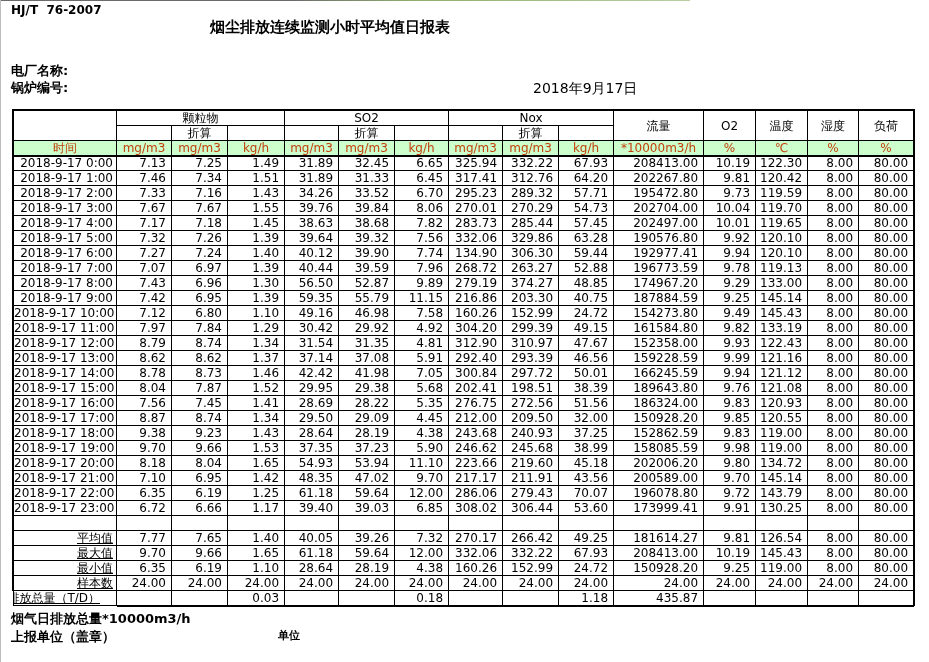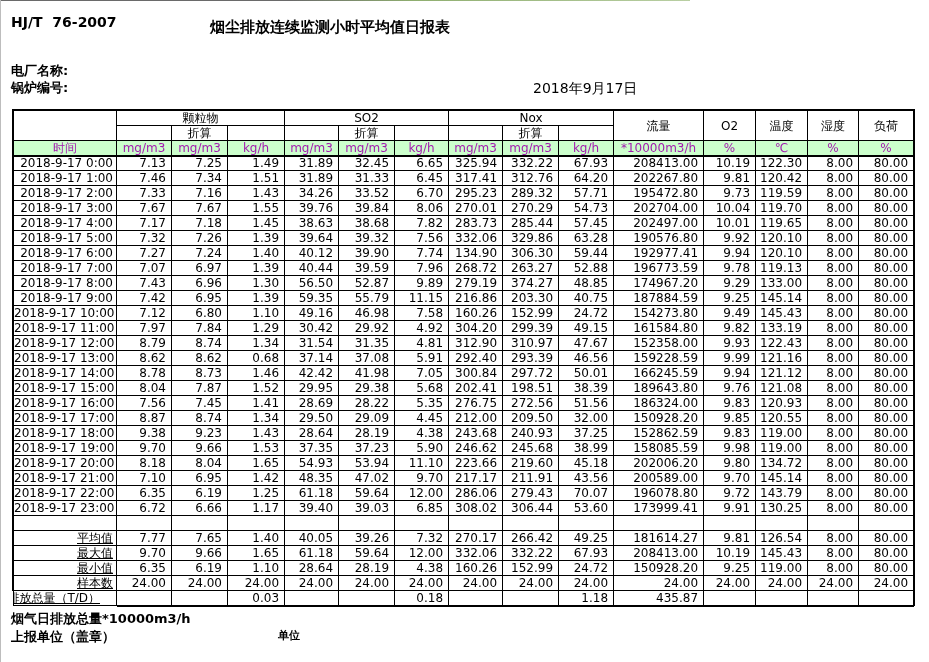--- a/index.html
+++ b/index.html
@@ -6,21 +6,21 @@
   body{
     width:929px;height:662px;position:relative;background:#ffffff;
     font-family:"DejaVu Sans","Liberation Sans",sans-serif;color:#000;
     overflow:hidden;
   }
   .edge-top{position:absolute;left:0;top:0;width:690px;height:1px;
     background:linear-gradient(to right,#6a6a6a 0%,#6a6a6a 42%,#8fae6f 60%,#b9cfa3 100%);}
   .edge-left{position:absolute;left:0;top:0;width:1px;height:662px;background:#bdbdbd;}
 
   .abs{position:absolute;white-space:pre;}
-  .hjt{left:11px;top:14px;font-size:14px;font-weight:bold;}
+  .hjt{left:11px;top:3px;font-size:12px;font-weight:bold;}
   .title{left:0;top:18px;width:660px;text-align:center;font-size:15px;font-weight:bold;white-space:nowrap;}
   .label-line{font-size:13px;font-weight:bold;}
   .plant{left:11px;top:62px;}
   .boiler{left:11px;top:79px;}
   .date{left:533px;top:80px;font-size:14px;}
 
   .f1{left:11px;top:610px;font-size:13px;font-weight:bold;}
   .f2{left:11px;top:628px;font-size:13px;font-weight:bold;}
   .f3{left:278px;top:628px;font-size:11px;font-weight:bold;}
 
@@ -29,21 +29,21 @@
     border-collapse:collapse;table-layout:fixed;
   }
   #report-table td{
     border:1px solid #000;padding:0;font-size:12px;line-height:14px;
     overflow:hidden;white-space:nowrap;height:15px;box-sizing:border-box;
   }
   tr.hr1 td{height:15px;}
   tr.hr2 td{height:13px;}
   tr.hr3 td{height:16px;}
   .ghead{text-align:center;font-size:13px;}
-  .green{background:#ccffcc;color:#a21caf;text-align:center;font-size:11px;}
+  .green{background:#ccffcc;color:#c2410c;text-align:center;font-size:11px;}
   .green.time-h{font-size:13px;}
   .num{text-align:right;padding-right:5px !important;}
   .time-cell{text-align:right;padding-right:3px !important;}
   .sum-label{text-align:right;padding-right:3px !important;font-size:13px;}
   .sum-label span{text-decoration:underline;}
   tr.total-row td.sum-label{border-left:none;border-bottom:none;position:relative;}
   tr.total-row td.sum-label span{position:absolute;right:16px;top:0;line-height:15px;}
   .tline{position:absolute;background:#000;}
 </style>
 </head>
@@ -336,21 +336,21 @@
         <td class="num">152358.00</td>
         <td class="num">9.93</td>
         <td class="num">122.43</td>
         <td class="num">8.00</td>
         <td class="num">80.00</td>
       </tr>
       <tr>
         <td class="time-cell">2018-9-17 13:00</td>
         <td class="num">8.62</td>
         <td class="num">8.62</td>
-        <td class="num">0.68</td>
+        <td class="num">1.37</td>
         <td class="num">37.14</td>
         <td class="num">37.08</td>
         <td class="num">5.91</td>
         <td class="num">292.40</td>
         <td class="num">293.39</td>
         <td class="num">46.56</td>
         <td class="num">159228.59</td>
         <td class="num">9.99</td>
         <td class="num">121.16</td>
         <td class="num">8.00</td>

